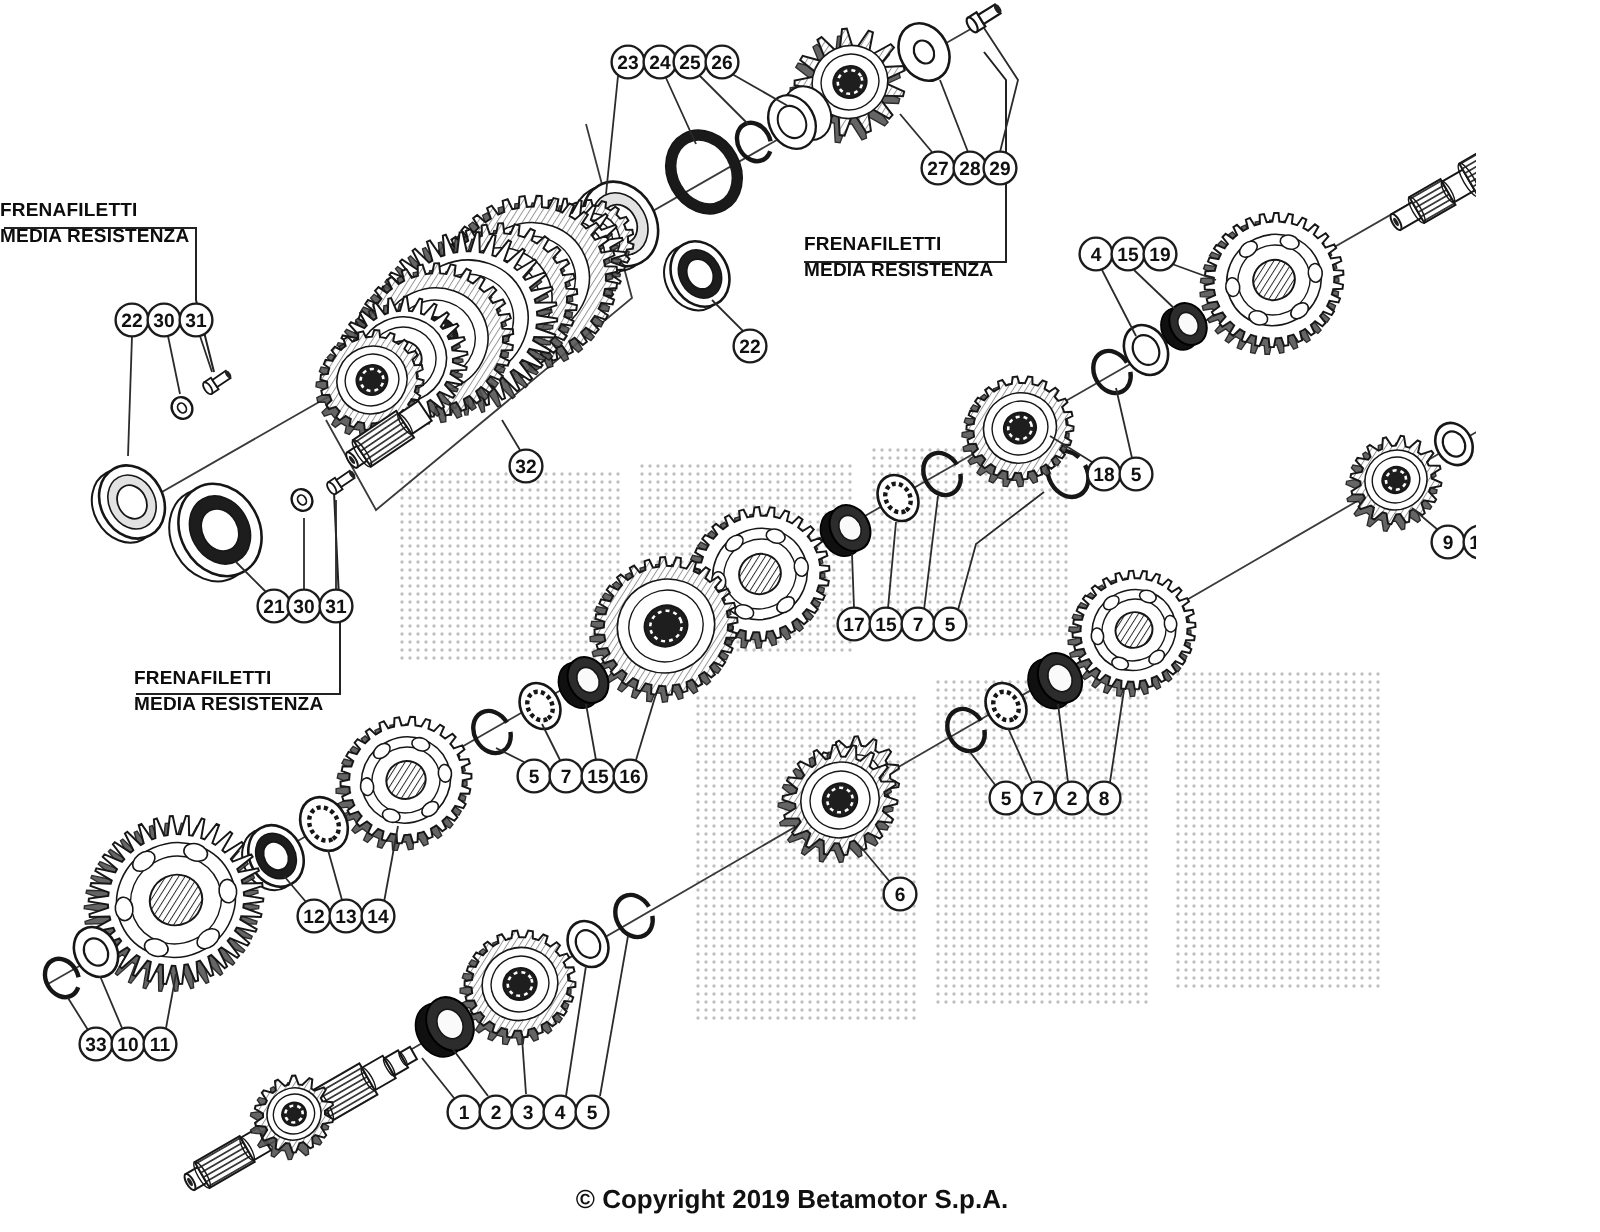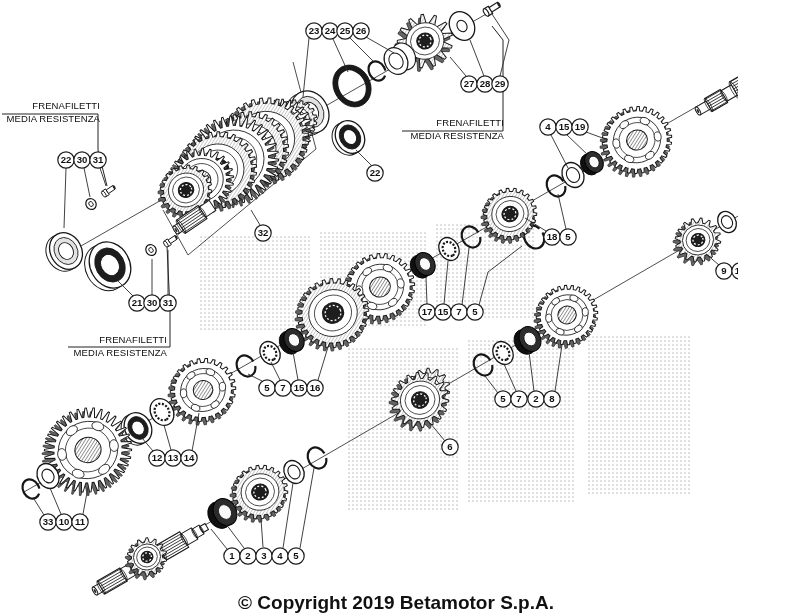--- a/index.html
+++ b/index.html
@@ -1,26 +1,26 @@
 <!DOCTYPE html>
 <html><head>
 <meta charset="utf-8">
 <style>
   html,body{margin:0;padding:0;background:#fff;}
   #stage{position:relative;width:738px;height:616px;background:#ffffff;overflow:hidden;
          font-family:"Liberation Sans",sans-serif;}
   #diagram-svg{position:absolute;left:0;top:0;}
-  .wl{position:absolute;text-align:right;color:#0d0d0d;font-weight:normal;
+  .wl{position:absolute;text-align:left;color:#0d0d0d;font-weight:bold;
       font-size:9.5px;line-height:13px;letter-spacing:.1px;white-space:nowrap;}
   .wl span{display:block;}
   .wl0{left:0px;top:99px;width:100px;}
   .wl1{left:402px;top:116px;width:102px;}
   .wl2{left:67px;top:333px;width:100px;}
   #copyright{position:absolute;left:396px;top:592px;transform:translateX(-50%);
-      font-size:19px;font-weight:bold;color:#111;white-space:nowrap;}
+      font-size:13px;font-weight:bold;color:#111;white-space:nowrap;}
 </style>
 </head>
 <body>
 
 <div id="stage">
   <svg id="diagram-svg" width="800" height="616" viewBox="0 0 800 616">
     <defs>
       <pattern id="dots" width="4" height="4" patternUnits="userSpaceOnUse">
         <circle cx="1" cy="1" r="0.85" fill="#818181"></circle>
       </pattern>

